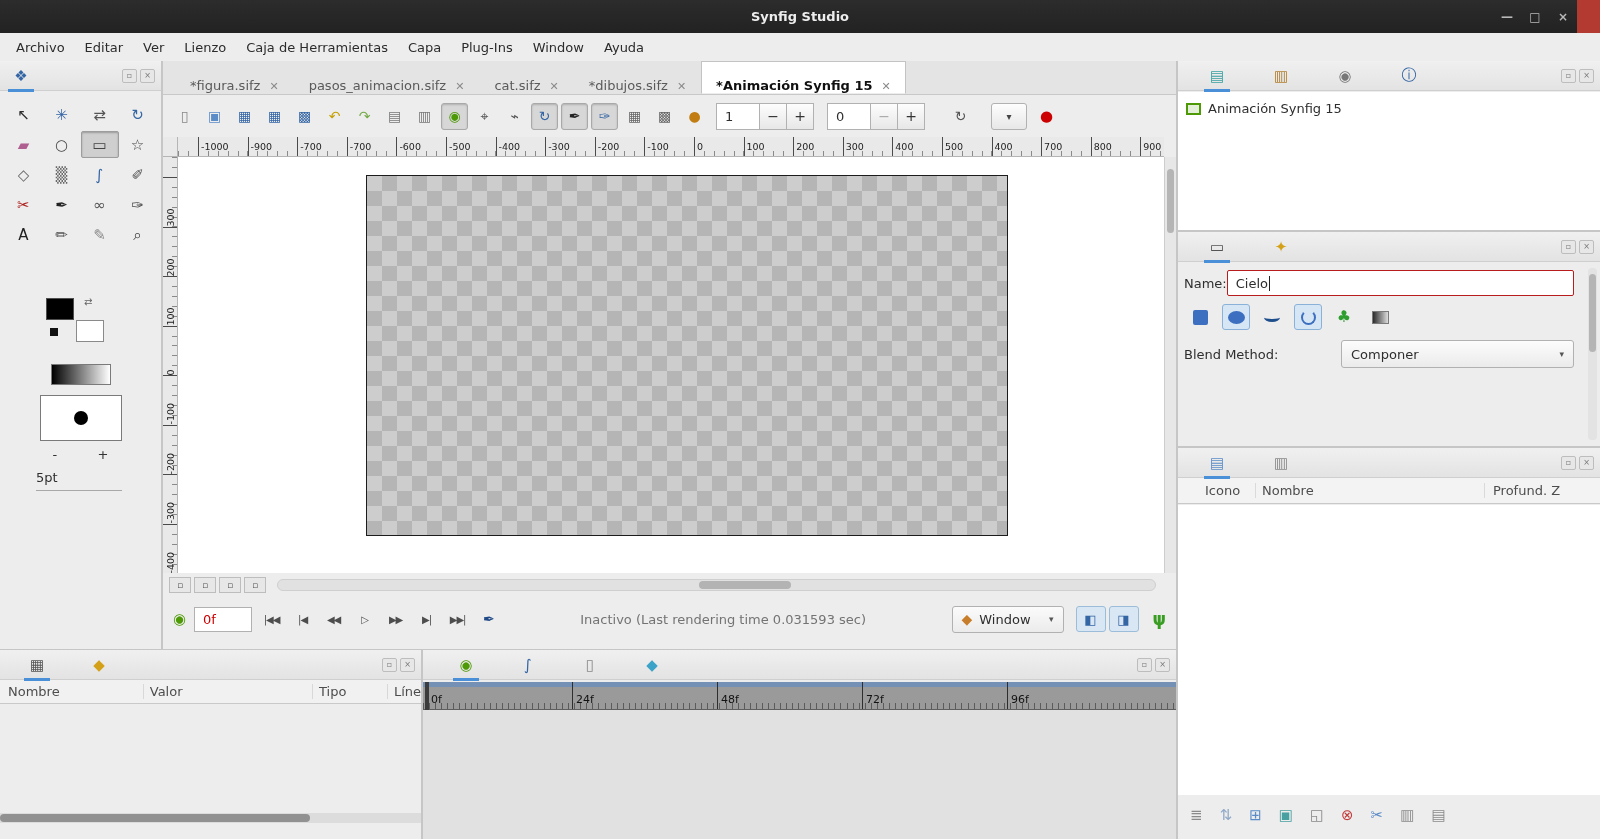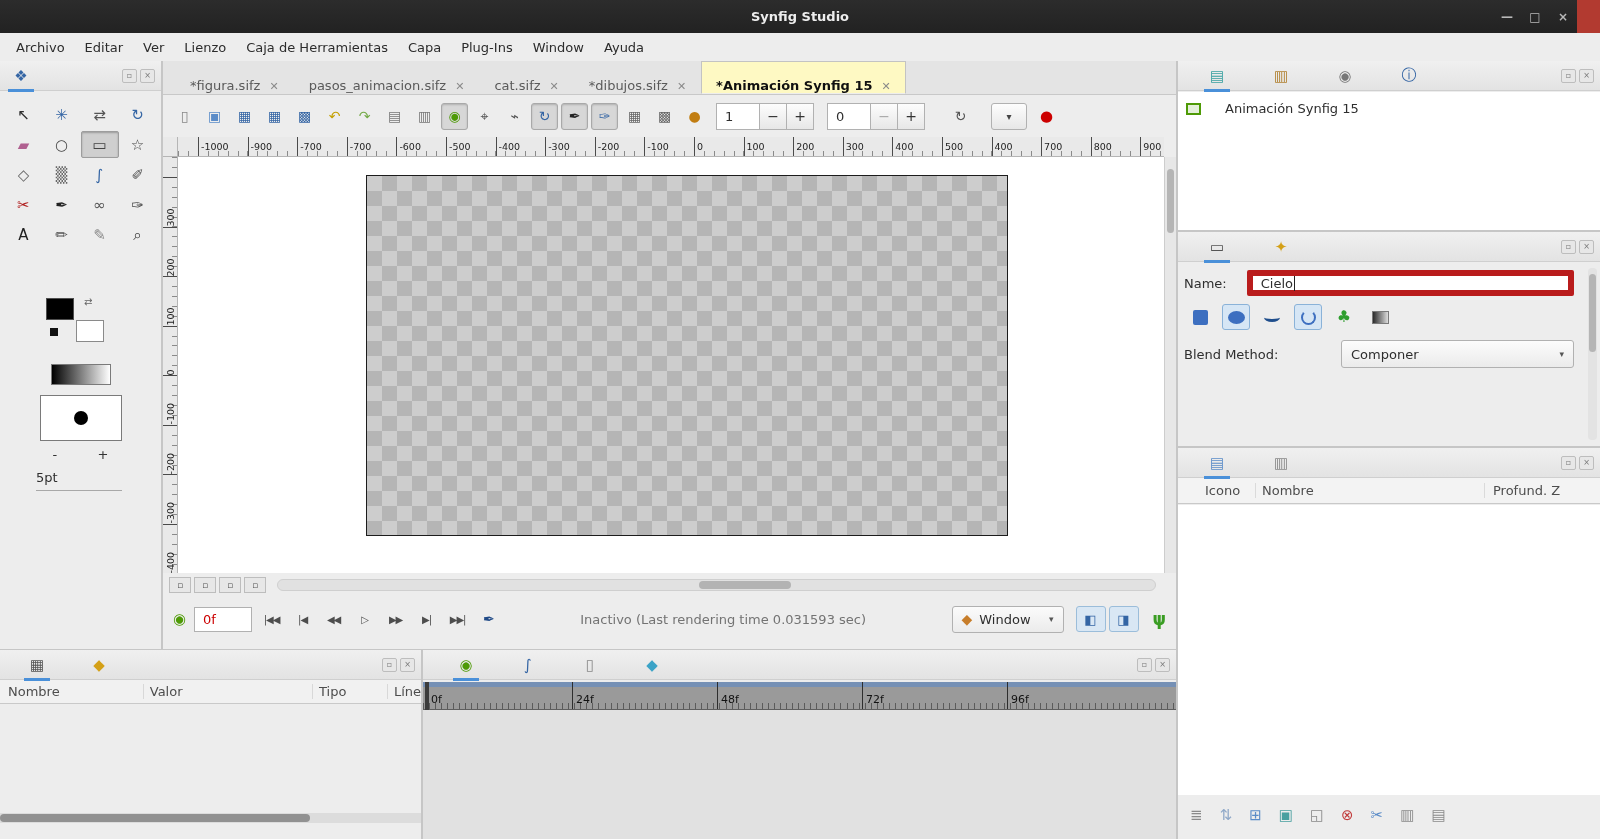--- a/index.html
+++ b/index.html
@@ -49,21 +49,21 @@
   #gradientbar { width:60px; height:21px; margin:8px auto 0; background:linear-gradient(90deg,#000,#fff); border:1px solid #7a7a7a; }
   #brushpreview { width:82px; height:46px; margin:10px auto 0; background:#fff; border:1px solid #7a7a7a; display:flex; align-items:center; justify-content:center; }
   #brushpreview .dot { width:14px; height:14px; border-radius:50%; background:#000; }
   #sizerow { display:flex; justify-content:space-between; width:56px; margin:6px auto 0; color:#333; }
   #sizelabel { margin:8px 0 0 36px; width:86px; padding-bottom:5px; border-bottom:1px solid #a8a8a8; }
 
   
   #canvaspanel { left:163px; top:61px; width:1013px; height:588px; }
   #tabbar { height:34px; display:flex; align-items:stretch; background:#e4e4e4; border-bottom:1px solid #c8c8c8; padding-left:12px; }
   .tab { display:flex; align-items:flex-end; gap:9px; padding:0 14px; color:#5a5a5a; border:1px solid transparent; }
-  .tab.active { background:#fef9c3; border-color:#c3c3c3; border-bottom-color:#ededed; font-weight:bold; color:#101010; }
+  .tab.active { background:#ffffff; border-color:#c3c3c3; border-bottom-color:#ededed; font-weight:bold; color:#101010; }
   .tab .x { font-size:11px; color:#8a8a8a; }
   #ctoolbar { height:42px; display:flex; align-items:center; padding:0 8px; gap:3px; }
   .cbtn { width:27px; height:27px; display:flex; align-items:center; justify-content:center; font-size:14px; border:1px solid transparent; border-radius:3px; }
   .cbtn.pressed { background:#d7d7d7; border-color:#a9a9a9; box-shadow:inset 0 1px 2px rgba(0,0,0,.18); }
   .spin { display:flex; margin:0 5px; }
   .spin .val { width:44px; height:27px; background:#fff; border:1px solid #b1b1b1; display:flex; align-items:center; padding-left:8px; }
   .spin .sbtn { width:27px; height:27px; border:1px solid #b1b1b1; border-left:none; background:linear-gradient(#fdfdfd,#e7e7e7); display:flex; align-items:center; justify-content:center; color:#333; font-size:14px; }
   #ddbtn { width:36px; height:27px; margin-left:14px; border:1px solid #b1b1b1; border-radius:3px; background:linear-gradient(#fdfdfd,#e7e7e7); display:flex; align-items:center; justify-content:center; color:#444; font-size:10px; }
   #recordbtn { margin-left:10px; color:#cc0000; font-size:15px; }
   
@@ -98,28 +98,28 @@
   #statusmsg { flex:1; text-align:center; color:#737373; }
   #qualitycombo { display:flex; align-items:center; gap:7px; height:27px; min-width:112px; border:1px solid #b1b1b1; border-radius:3px; background:linear-gradient(#fbfbfb,#ebebeb); padding:0 9px; }
   #qualitycombo .dia { color:#c77d2a; font-size:14px; }
   #qualitycombo .arrow { margin-left:auto; font-size:9px; color:#555; }
   .tgl { width:30px; height:26px; border:1px solid #9bbdda; background:#d9e7f4; color:#3465a4; display:flex; align-items:center; justify-content:center; border-radius:3px; font-size:13px; }
   #runman { color:#3a9d23; font-weight:bold; font-size:17px; margin-left:10px; }
 
   
   #righttop { left:1178px; top:61px; right:0; height:169px; }
   #righttop .content { position:absolute; left:0; right:0; top:31px; bottom:0; background:#fff; }
-  #righttop .row { display:flex; align-items:center; gap:24px; padding:9px 8px; }
+  #righttop .row { display:flex; align-items:center; gap:7px; padding:9px 8px; }
   .mini-canvas-icon { width:15px; height:12px; border:2px solid #4e9a06; background:#e4efda; }
 
   #tooloptions { left:1178px; top:232px; right:0; height:214px; }
   #tooloptions .body { padding:8px 10px 0 6px; position:relative; }
   .sect-title { font-weight:bold; color:#111; margin:4px 0 8px 0; }
-  .formrow { display:flex; align-items:center; gap:20px; margin-bottom:8px;text-align:right; }
-  .textinput { flex:1; height:26px; background:#fff; border:6px solid #b91c1c; border-radius:2px; display:flex; align-items:center; padding-left:8px; margin-right:16px; }
+  .formrow { display:flex; align-items:center; gap:0; margin-bottom:8px;text-align:right; }
+  .textinput { flex:1; height:26px; background:#fff; border:1px solid #b91c1c; border-radius:2px; display:flex; align-items:center; padding-left:8px; margin-right:16px; }
   .caret { display:inline-block; width:1px; height:15px; background:#222; margin-left:1px; }
   .ltrow { display:flex; gap:8px; margin:4px 0 10px 2px; }
   .lt { width:28px; height:26px; display:flex; align-items:center; justify-content:center; border:1px solid transparent; border-radius:3px; }
   .lt.sel { background:#d6e6f5; border-color:#8ab2d8; }
   .s-square { width:15px; height:15px; background:var(--c); border-radius:2px; }
   .s-ellipse { width:17px; height:13px; background:var(--c); border-radius:50%; }
   .s-arc { width:16px; height:9px; border-bottom:3px solid var(--c); border-radius:0 0 50% 50%; }
   .s-arc2 { width:15px; height:15px; border:2px solid var(--c); border-radius:50%; border-top-color:transparent; }
   .s-glyph { color:var(--c); font-size:16px; line-height:1; }
   .s-grad { width:17px; height:13px; background:linear-gradient(90deg,#2b2b2b,#ddd); border:1px solid #7a7a7a; }

